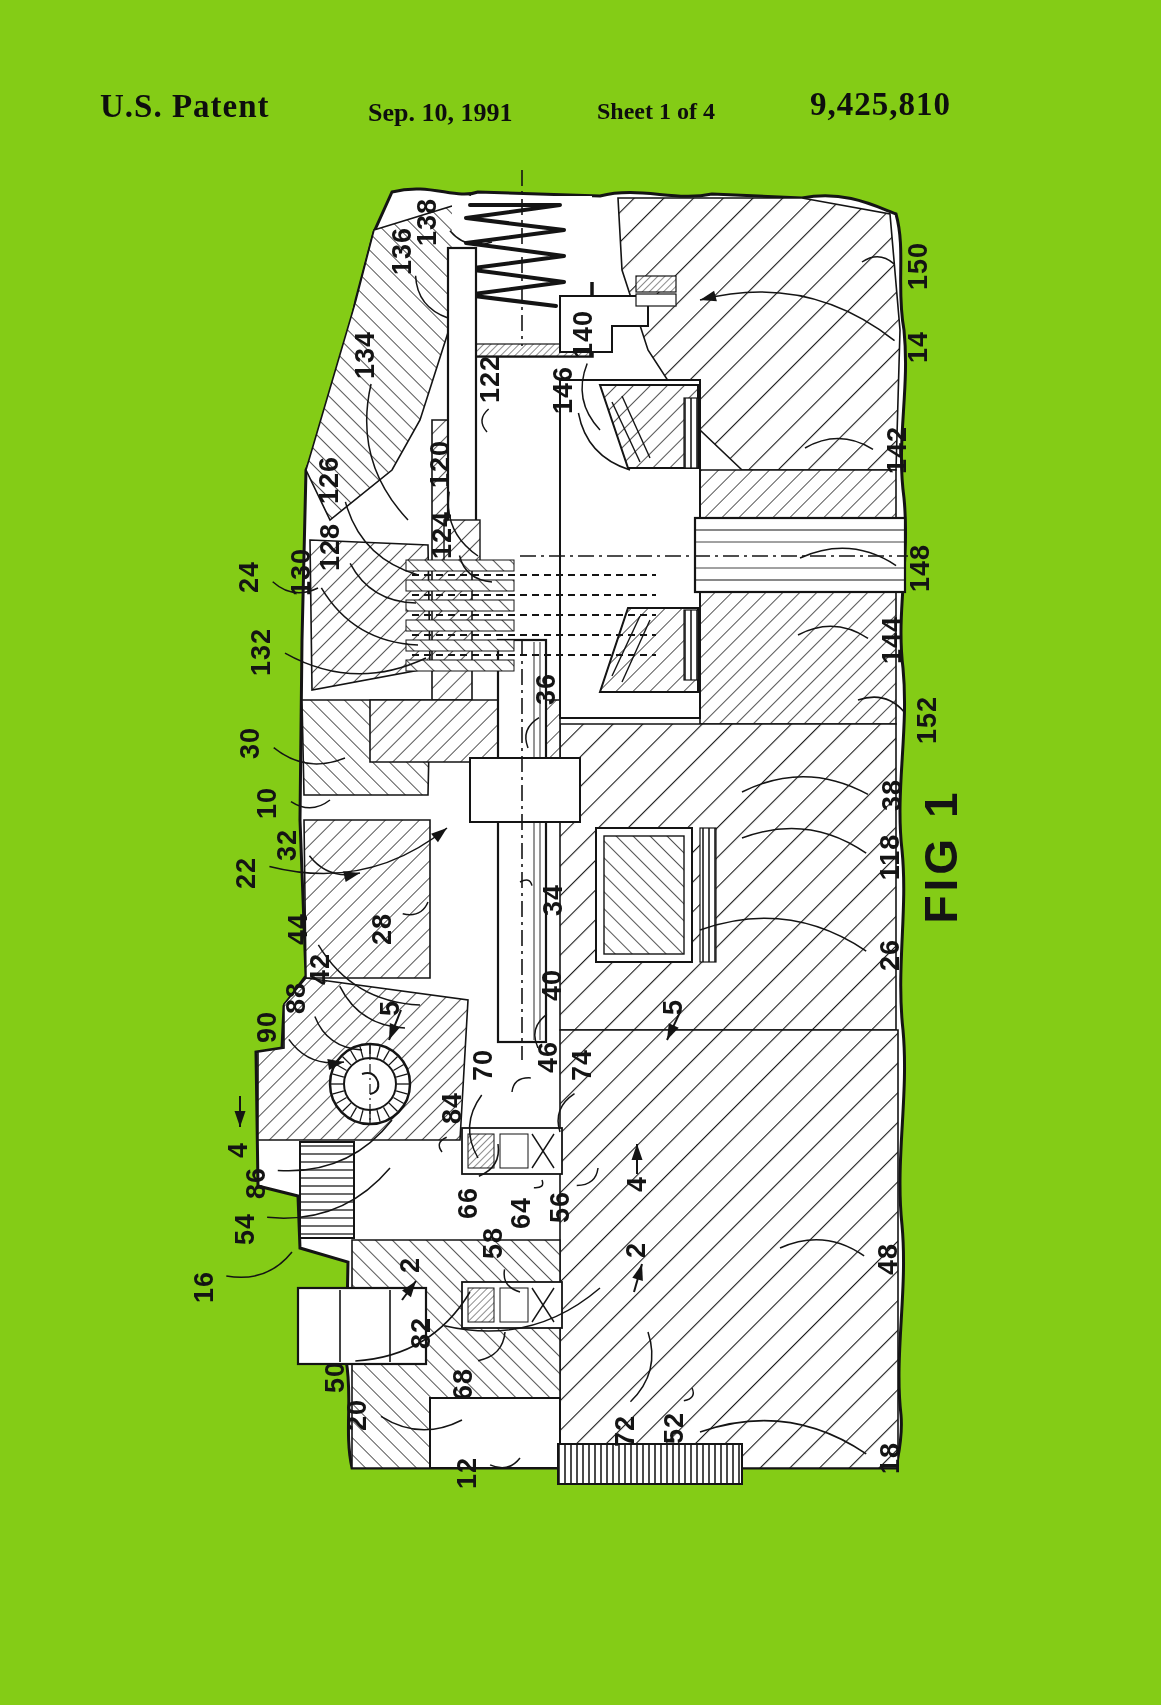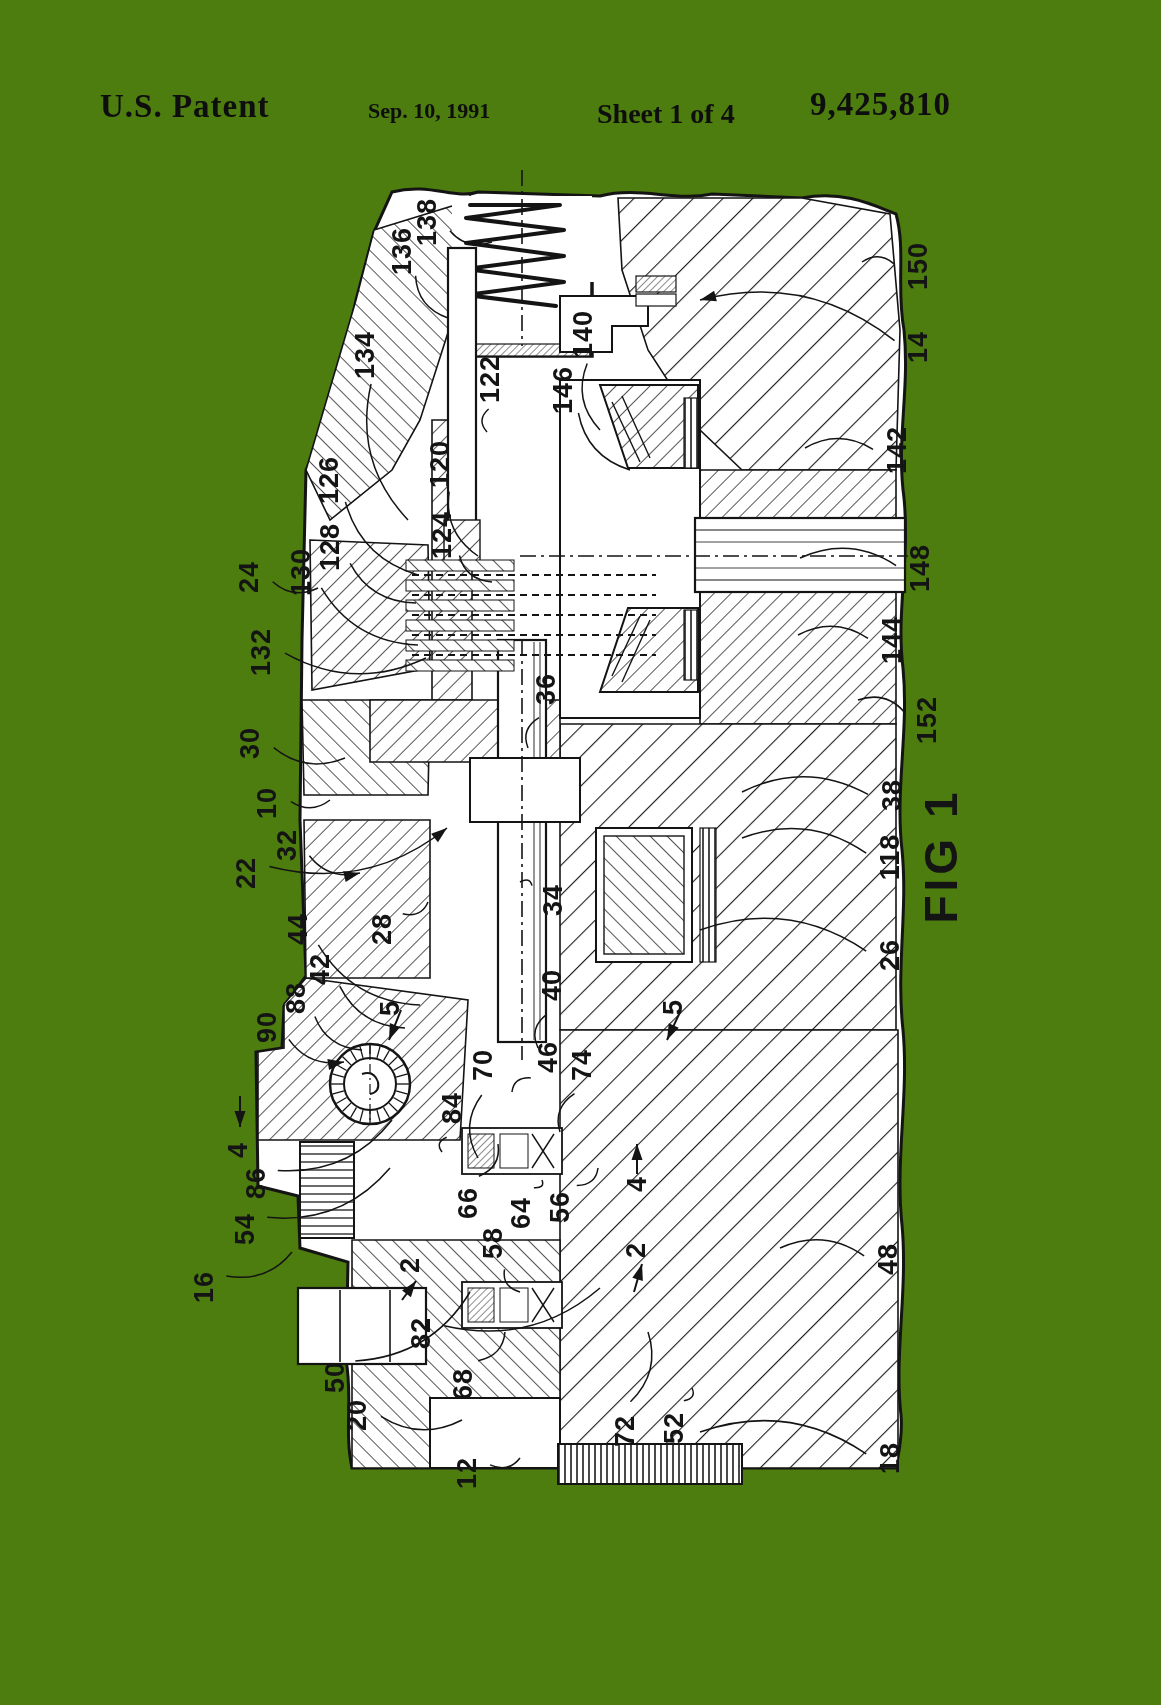--- a/index.html
+++ b/index.html
@@ -1,21 +1,21 @@
 <!DOCTYPE html>
 <html><head>
 <meta charset="utf-8">
 <style>
   html,body{margin:0;padding:0;background:#e8e8e8;}
-  .page{position:relative;width:1161px;height:1705px;background:#4d7c0f;overflow:hidden;
+  .page{position:relative;width:1161px;height:1705px;background:#84cc16;overflow:hidden;
         font-family:"Liberation Serif", serif;color:#111;}
   .hdr{position:absolute;white-space:nowrap;font-weight:bold;color:#0e0e0e;}
   .hdr-title{left:100px;top:88px;font-size:33px;letter-spacing:1px;}
-  .hdr-date{left:368px;top:98px;font-size:22px;}
-  .hdr-sheet{left:597px;top:98px;font-size:28px;}
+  .hdr-date{left:368px;top:98px;font-size:26px;}
+  .hdr-sheet{left:597px;top:98px;font-size:24px;}
   .hdr-patnum{left:810px;top:86px;font-size:33px;letter-spacing:1px;}
   svg.fig{position:absolute;left:0;top:0;}
   .ref-num{font-family:"Liberation Sans", sans-serif;font-weight:700;font-size:27px;fill:#141414;letter-spacing:1px;}
   .fig-cap{font-family:"Liberation Sans", sans-serif;font-weight:700;font-size:46px;fill:#141414;letter-spacing:4px;}
 </style>
 </head>
 <body>
 
 <div class="page">
 

